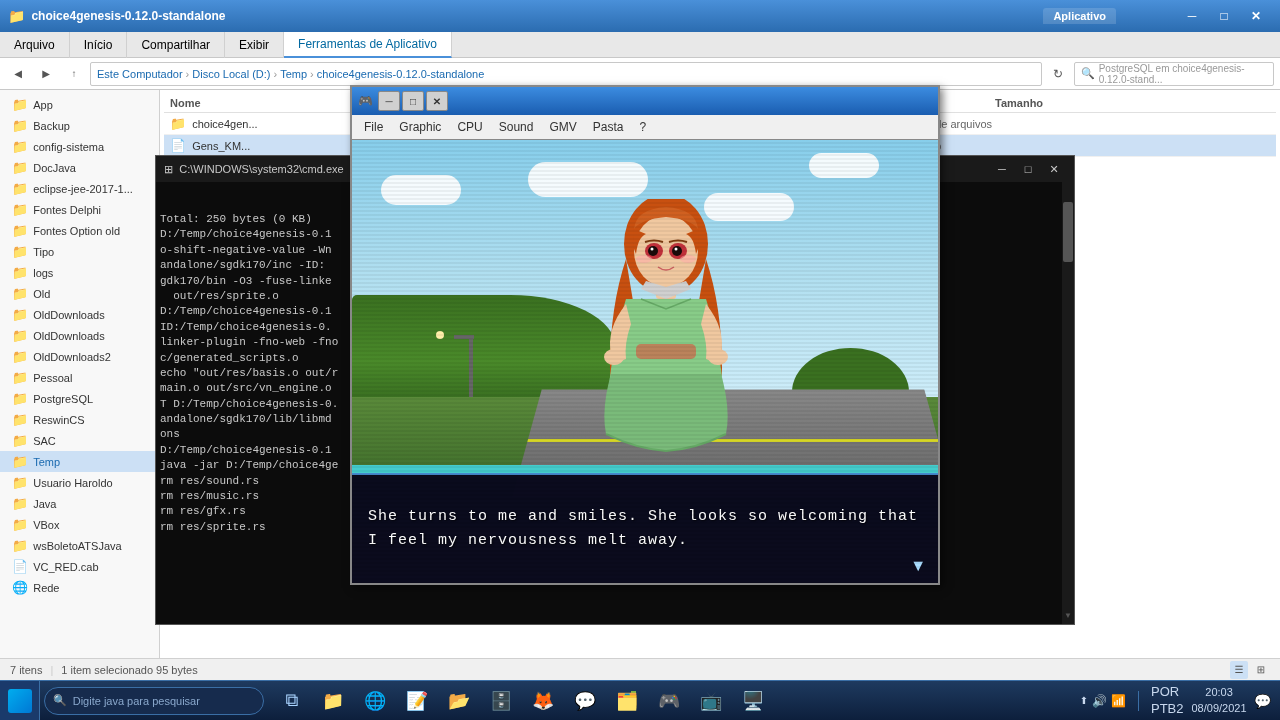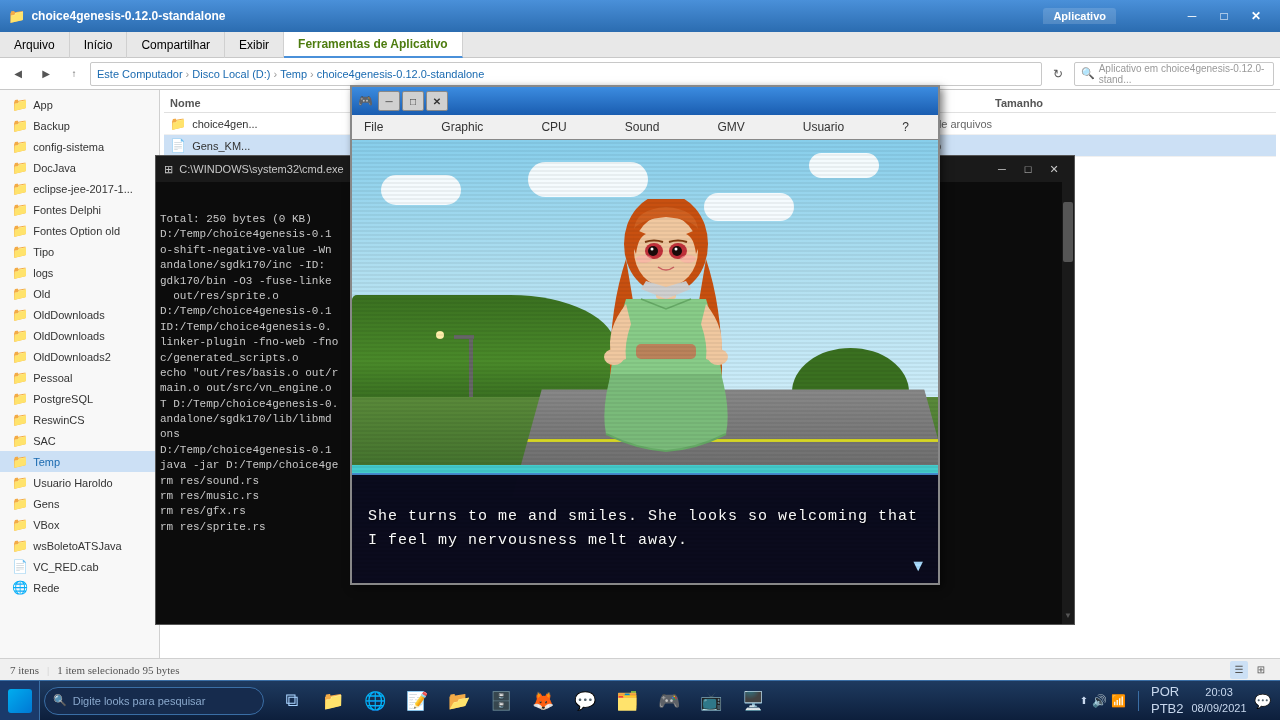--- a/index.html
+++ b/index.html
@@ -147,22 +147,22 @@
       height: 26px;
       display: flex;
       align-items: center;
       font-size: 12px;
       cursor: pointer;
       border-right: 1px solid #d0d0d0;
     }
     .ribbon-tab.active {
       background: #fff;
       border-bottom: 2px solid #4a90d9;
-      color: #4d7c0f;
-      font-weight: 700;
+      color: #0369a1;
+      font-weight: 400;
     }
 
     
     .address-bar {
       height: 32px;
       background: #fff;
       border-bottom: 1px solid #c8c8c8;
       display: flex;
       align-items: center;
       padding: 0 6px;
@@ -285,21 +285,20 @@
     
     .status-bar {
       height: 22px;
       background: #f0f0f0;
       border-top: 1px solid #d0d0d0;
       display: flex;
       align-items: center;
       padding: 0 10px;
       font-size: 11px;
       color: #555;
-      font-family: Liberation Serif, serif;
     }
     .status-right {
       margin-left: auto;
       display: flex;
       gap: 4px;
     }
     .view-btn {
       width: 18px;
       height: 18px;
       display: flex;
@@ -405,21 +404,20 @@
       font-size: 10px;
       color: #333;
     }
     .gens-menubar {
       height: 24px;
       background: #f0f0f0;
       border-bottom: 1px solid #888;
       display: flex;
       align-items: center;
       padding: 12px 4px;
-      gap: 42px;
     }
     .gens-menu-item {
       padding: 2px 8px;
       font-size: 12px;
       cursor: pointer;
       color: #333;
     }
     .gens-game-area {
       flex: 1;
       position: relative;
@@ -634,21 +632,21 @@
       <span class="breadcrumb-sep">›</span>
       <span class="breadcrumb-item">Disco Local (D:)</span>
       <span class="breadcrumb-sep">›</span>
       <span class="breadcrumb-item">Temp</span>
       <span class="breadcrumb-sep">›</span>
       <span class="breadcrumb-item">choice4genesis-0.12.0-standalone</span>
     </div>
     <div class="refresh-btn">↻</div>
     <div class="search-bar">
       <span>🔍</span>
-      <span style="margin-left:4px; font-size:10px;">Aplicativo em choice4genesis-0.12.0-stand...</span>
+      <span style="margin-left:4px; font-size:10px;">PostgreSQL em choice4genesis-0.12.0-stand...</span>
     </div>
   </div>
 
   <div class="explorer-main">
 
     <div class="sidebar">
       <div class="sidebar-item">
         <span class="folder-icon">📁</span>
         <span>App</span>
       </div>
@@ -719,21 +717,21 @@
       <div class="sidebar-item selected">
         <span class="folder-icon">📁</span>
         <span>Temp</span>
       </div>
       <div class="sidebar-item">
         <span class="folder-icon">📁</span>
         <span>Usuario Haroldo</span>
       </div>
       <div class="sidebar-item">
         <span class="folder-icon">📁</span>
-        <span>Gens</span>
+        <span>Java</span>
       </div>
       <div class="sidebar-item">
         <span class="folder-icon">📁</span>
         <span>VBox</span>
       </div>
       <div class="sidebar-item">
         <span class="folder-icon">📁</span>
         <span>wsBoletoATSJava</span>
       </div>
       <div class="sidebar-item">
@@ -832,21 +830,21 @@
       <div class="gens-btn close">✕</div>
     </div>
   </div>
 
   <div class="gens-menubar">
     <div class="gens-menu-item">File</div>
     <div class="gens-menu-item">Graphic</div>
     <div class="gens-menu-item">CPU</div>
     <div class="gens-menu-item">Sound</div>
     <div class="gens-menu-item">GMV</div>
-    <div class="gens-menu-item">Usuario</div>
+    <div class="gens-menu-item">Pasta</div>
     <div class="gens-menu-item">?</div>
   </div>
 
   <div class="gens-game-area">
     <div class="game-scene">
 
       <div class="game-sky"></div>
 
       <div class="cloud cloud1"></div>
       <div class="cloud cloud2"></div>
@@ -934,21 +932,21 @@
     </div>
   </div>
 </div>
 
 <div class="taskbar">
   <div class="taskbar-start">
     <div class="taskbar-start-icon"></div>
   </div>
   <div class="taskbar-search">
     <span>🔍</span>
-    <span style="margin-left:6px; font-size:11px;">Digite looks para pesquisar</span>
+    <span style="margin-left:6px; font-size:11px;">Digite java para pesquisar</span>
   </div>
   <div class="taskbar-apps">
     <div class="taskbar-app">
       <div class="app-icon" style="color:#aad4ff; font-size:18px;">⧉</div>
     </div>
     <div class="taskbar-app">
       <div class="app-icon" style="font-size:18px;">📁</div>
     </div>
     <div class="taskbar-app">
       <div class="app-icon" style="font-size:18px;">🌐</div>

